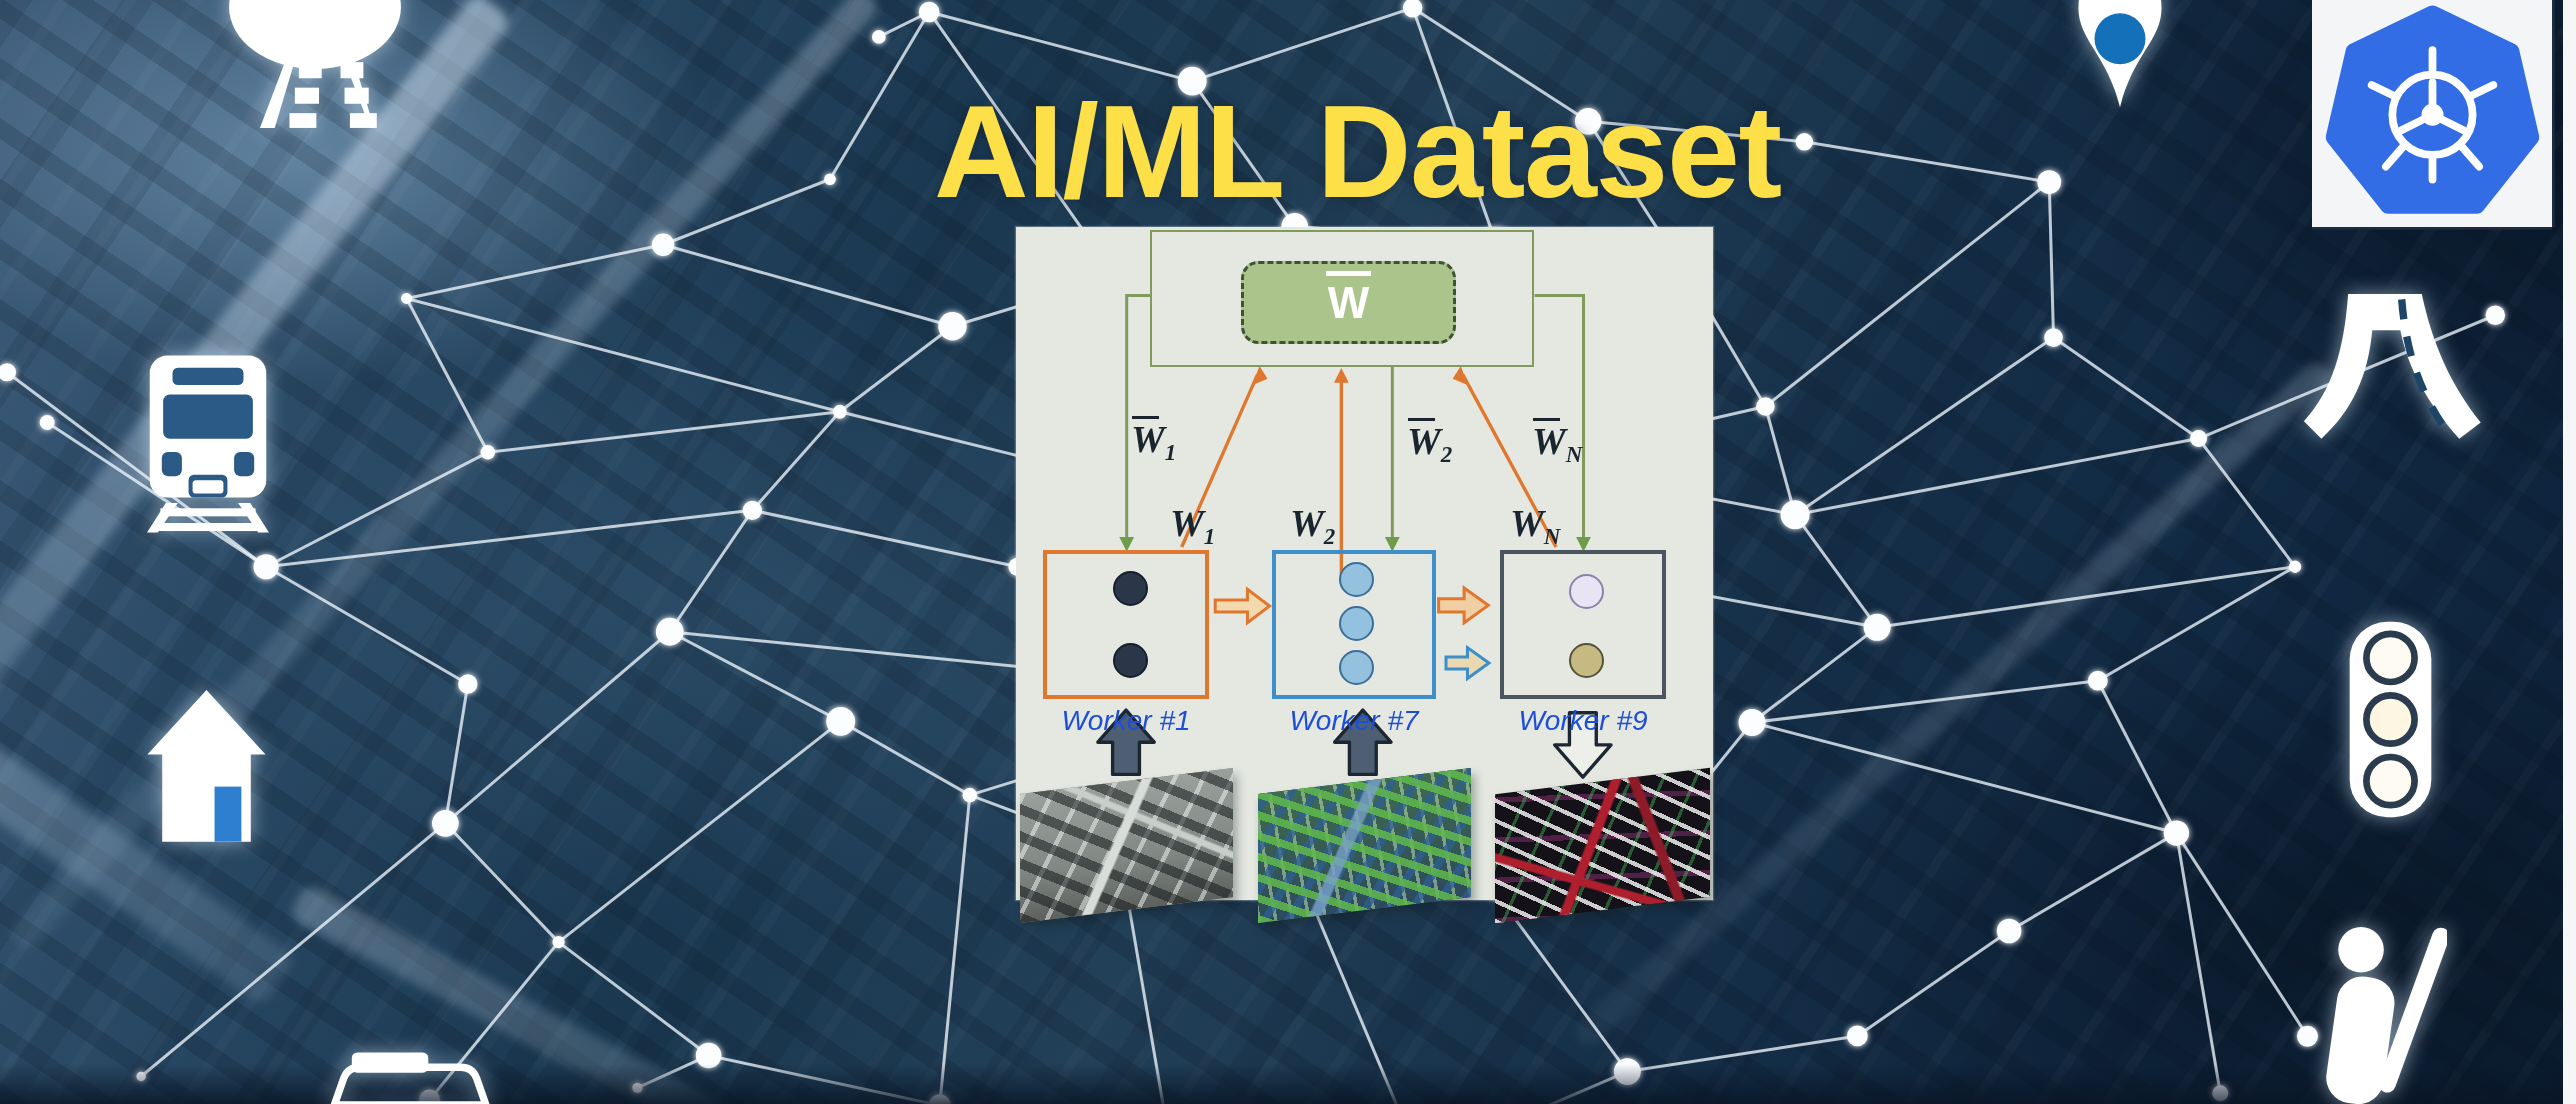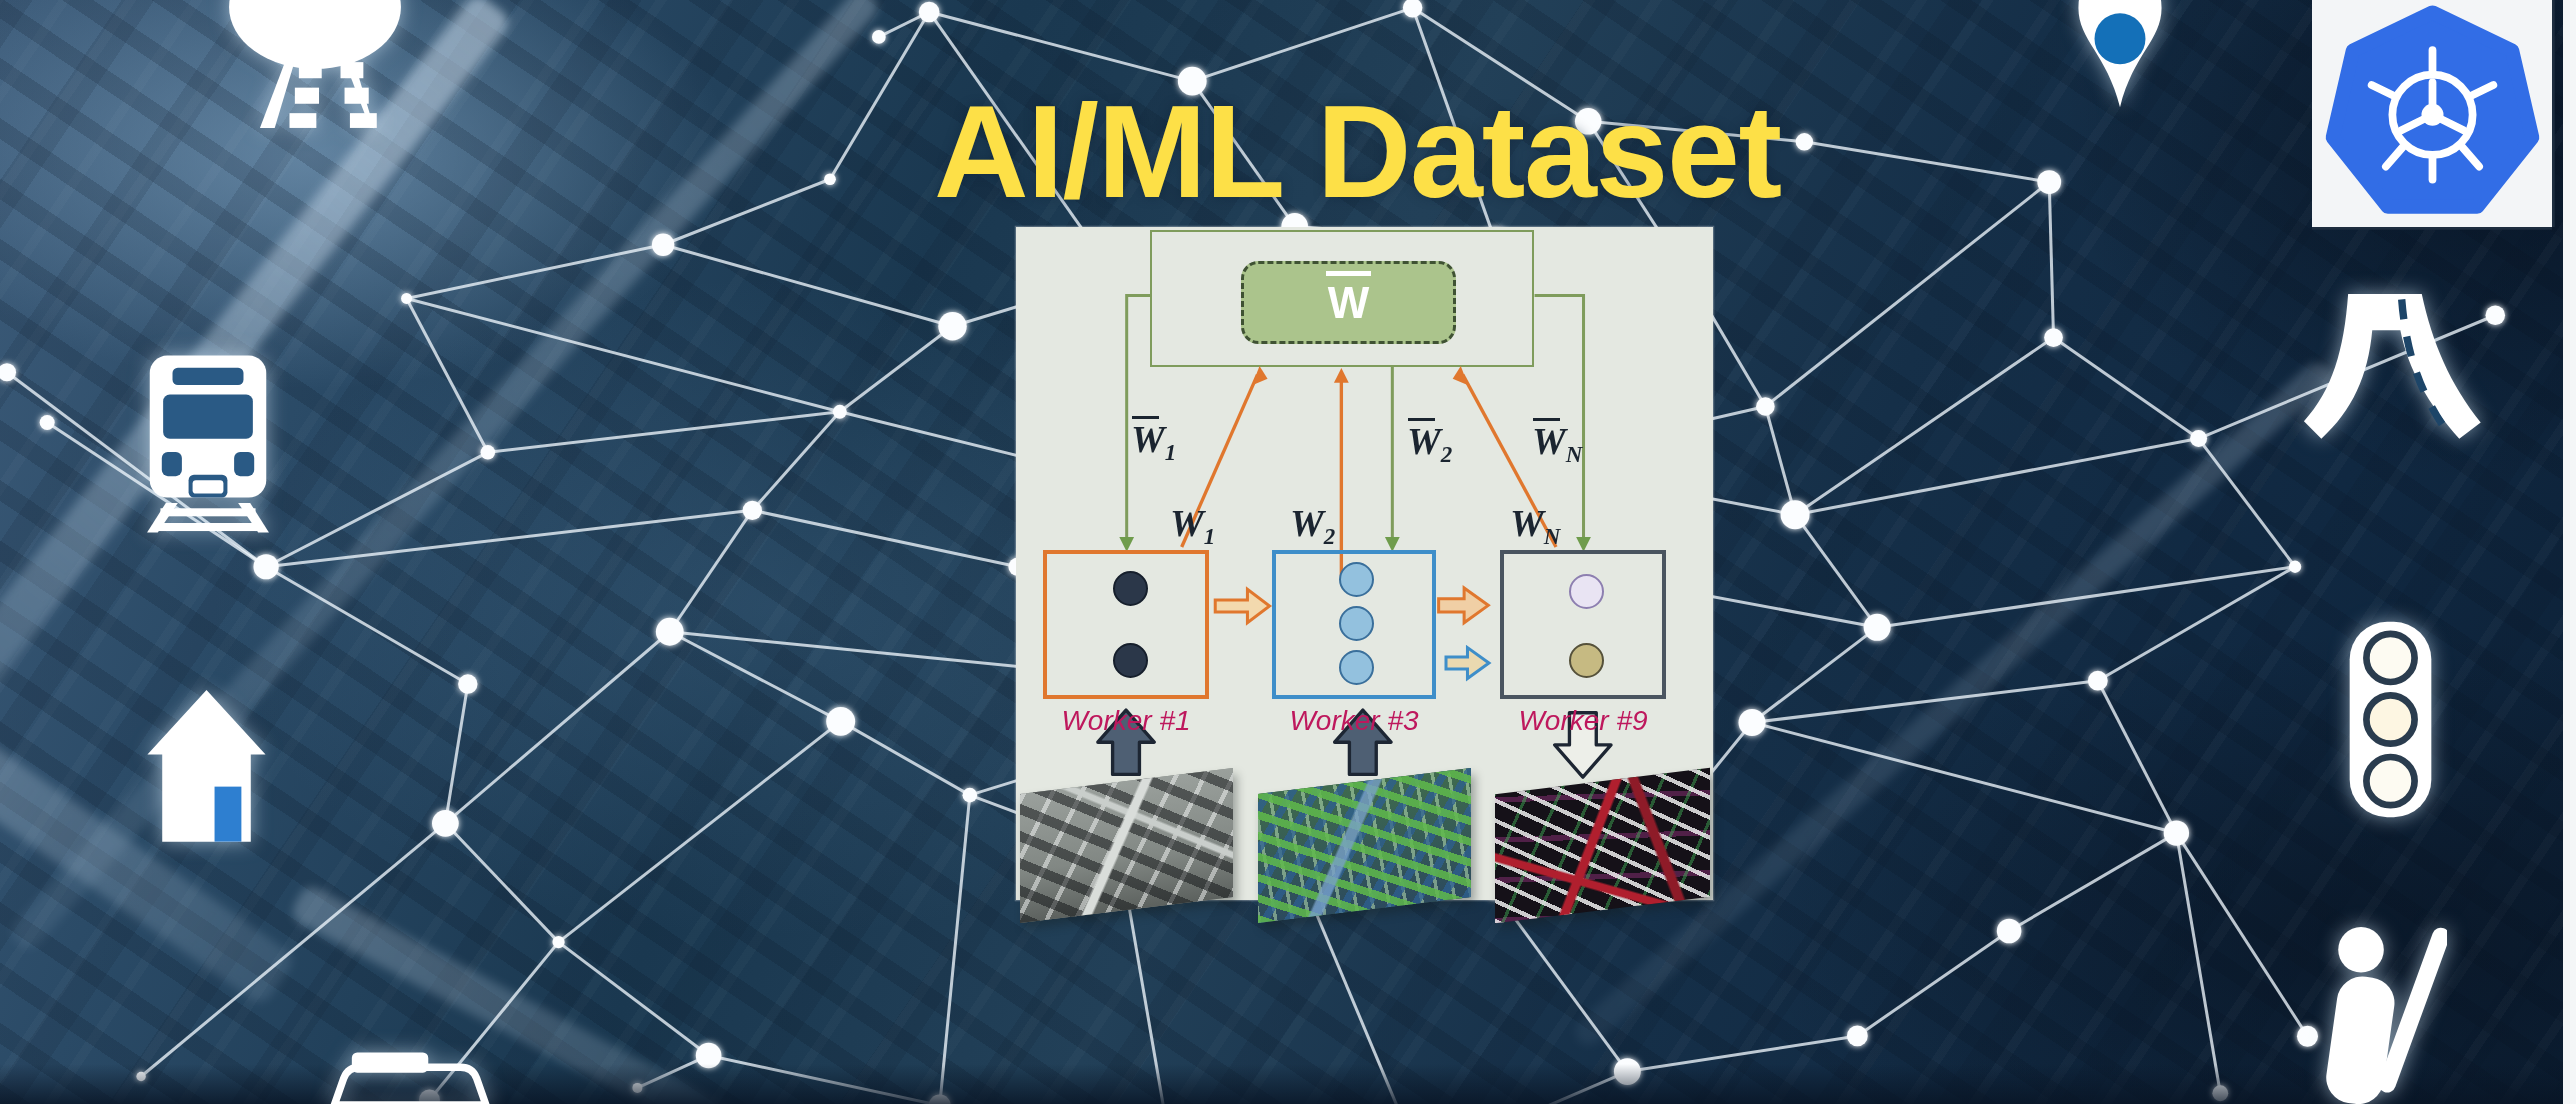--- a/index.html
+++ b/index.html
@@ -59,21 +59,21 @@
   .worker.w1{left:27px;width:166px;border:4.7px solid #e0772e;}
   .worker.w2{left:256px;width:164px;border:4.7px solid #3e8ec9;}
   .worker.w3{left:484px;width:166px;border:4.7px solid #4a5560;}
   .dot{position:absolute;border-radius:50%;width:35px;height:35px;}
   .dot.navy{background:#2b3749;border:2.7px solid #161f2c;}
   .dot.blue{background:#93c1de;border:2.7px solid #3a6f9b;}
   .dot.lav{background:#e9e4f3;border:2.7px solid #8d7fb0;}
   .dot.khaki{background:#c6ba82;border:2.7px solid #55513a;}
 
   .wlabel{position:absolute;top:477px;height:34px;font-style:italic;font-size:28px;
-          color:#be185d;text-align:center;line-height:34px;}
+          color:#1d4ed8;text-align:center;line-height:34px;}
   .wlabel.l1{left:27px;width:166px;}
   .wlabel.l2{left:256px;width:164px;}
   .wlabel.l3{left:484px;width:166px;}
 
   .math{position:absolute;font-family:"Liberation Serif",serif;font-style:italic;font-weight:700;
         font-size:38px;color:#1b2530;line-height:1;white-space:nowrap;}
   .math sub{font-size:23px;vertical-align:-8px;font-style:italic;}
   .math .bar{position:relative;display:inline-block;}
   .math .bar::after{content:"";position:absolute;left:1.3px;right:5.4px;top:-4px;height:3.4px;background:#1b2530;}
 
@@ -438,21 +438,21 @@
       <div class="dot blue" style="left:63px;top:8px;"></div>
       <div class="dot blue" style="left:63px;top:52px;"></div>
       <div class="dot blue" style="left:63px;top:96px;"></div>
     </div>
     <div class="worker w3">
       <div class="dot lav" style="left:65px;top:20px;"></div>
       <div class="dot khaki" style="left:65px;top:89px;"></div>
     </div>
 
     <div class="wlabel l1">Worker #1</div>
-    <div class="wlabel l2">Worker #3</div>
+    <div class="wlabel l2">Worker #7</div>
     <div class="wlabel l3">Worker #9</div>
 
     <div class="math" style="left:115px;top:193px;"><span class="bar">W</span><sub>1</sub></div>
     <div class="math" style="left:154px;top:277px;"><span>W</span><sub>1</sub></div>
     <div class="math" style="left:274px;top:277px;"><span>W</span><sub>2</sub></div>
     <div class="math" style="left:391px;top:195px;"><span class="bar">W</span><sub>2</sub></div>
     <div class="math" style="left:516px;top:195px;"><span class="bar">W</span><sub>N</sub></div>
     <div class="math" style="left:494px;top:277px;"><span>W</span><sub>N</sub></div>
   </div>
 </div>

